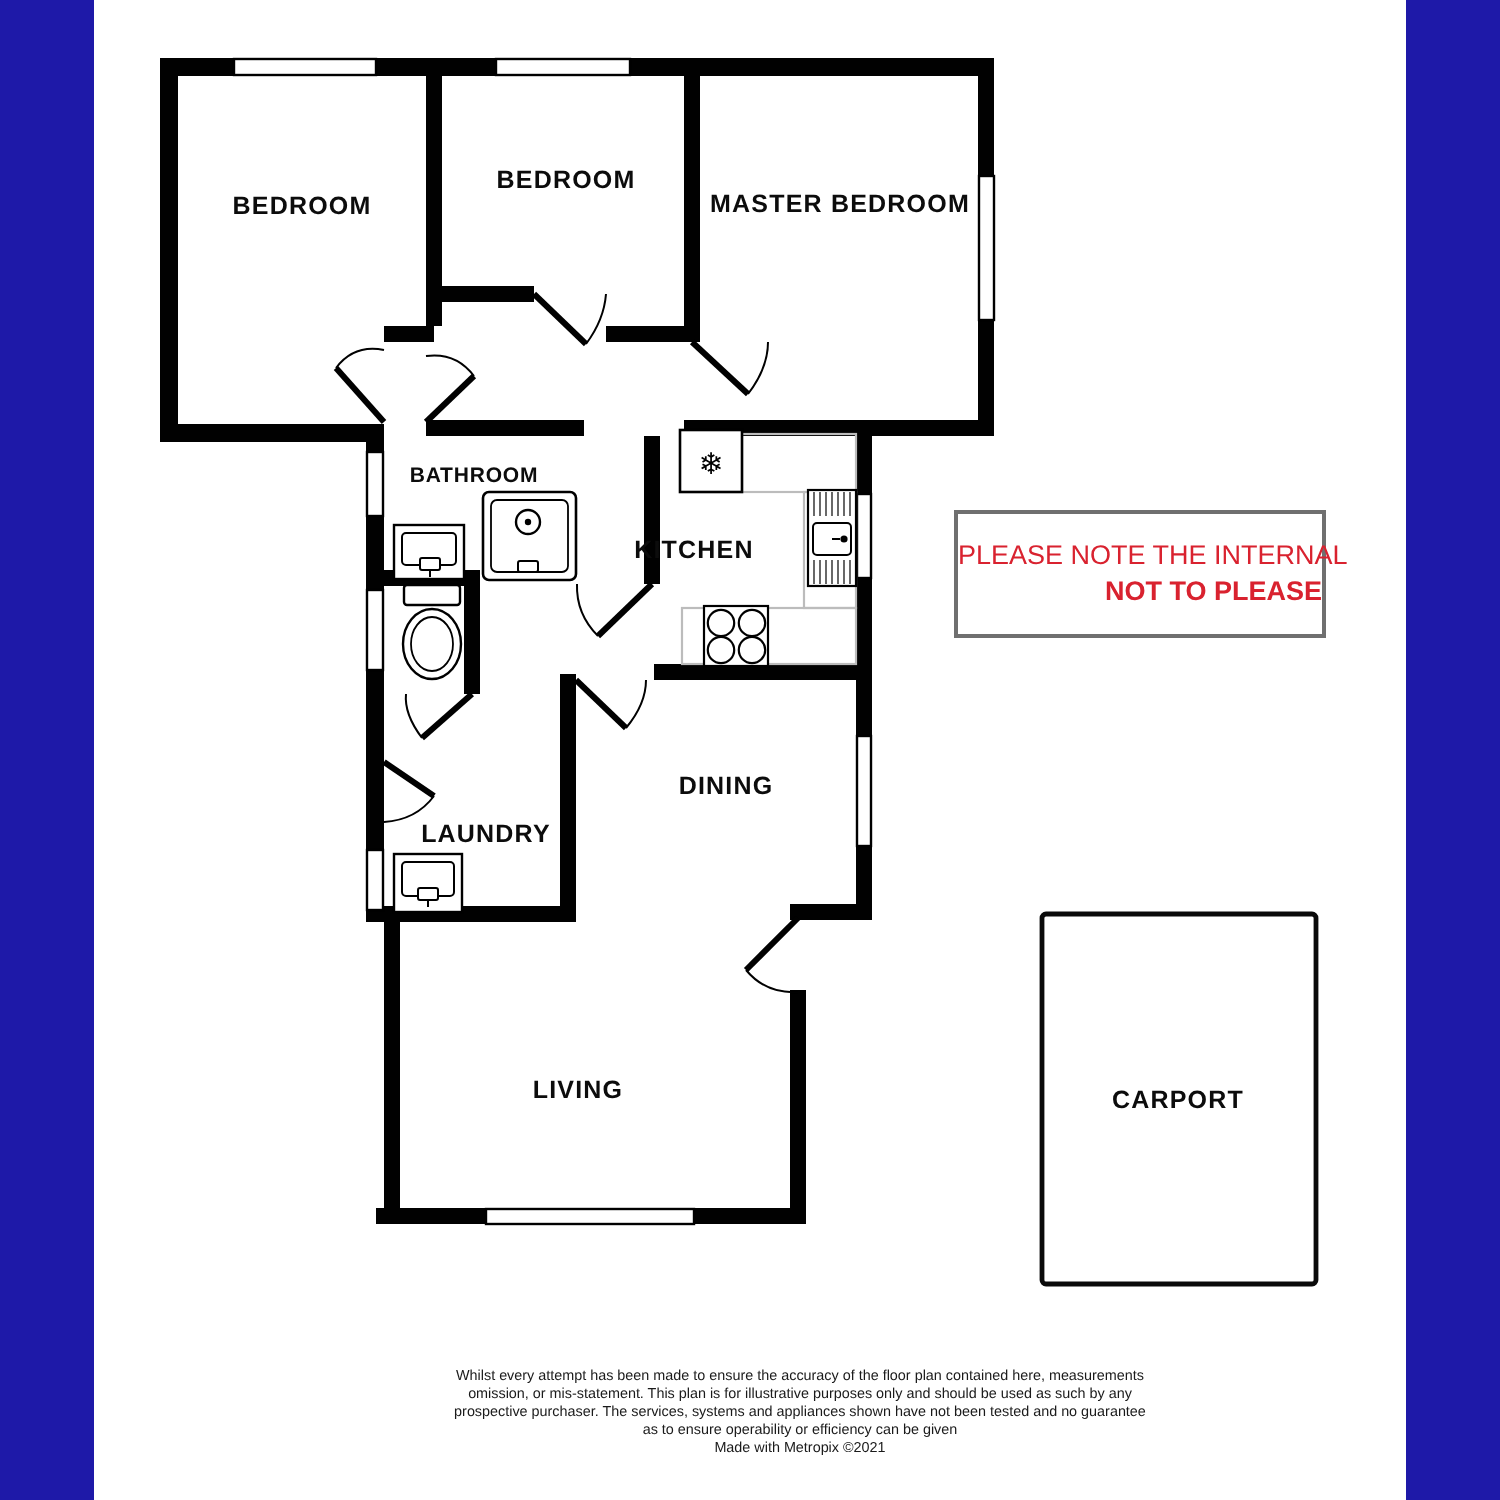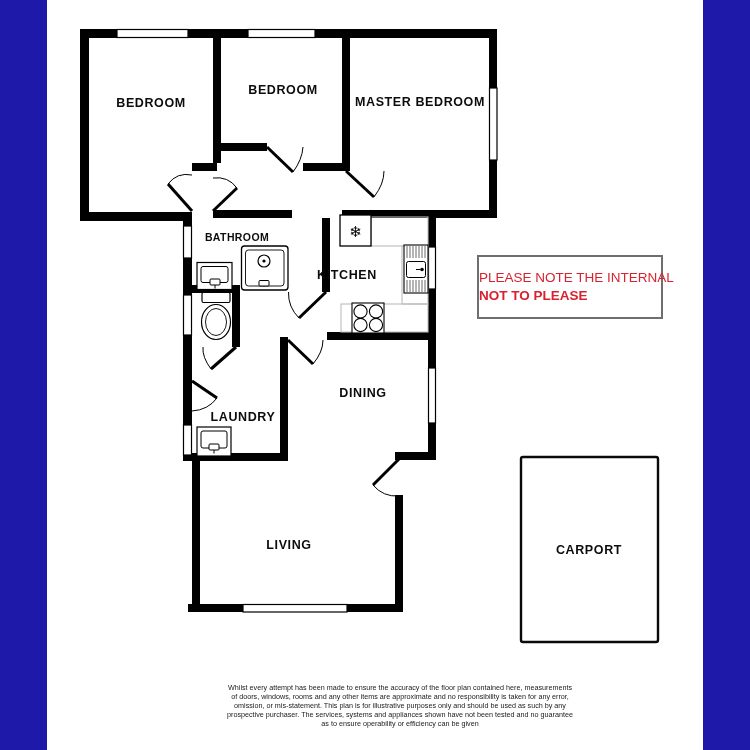--- a/index.html
+++ b/index.html
@@ -7,21 +7,21 @@
        font-family:"Liberation Sans", sans-serif;}
   .bluebar{position:absolute;top:0;width:47px;height:750px;background:#1e19a8;}
   #bar-left{left:0;}
   #bar-right{left:703px;}
   #plan-svg{position:absolute;left:0;top:0;}
   .room-label{font-family:"Liberation Sans",sans-serif;font-weight:700;font-size:12.5px;
               letter-spacing:.6px;fill:#0c0c0c;text-anchor:middle;}
   .room-label.small{font-size:10.5px;letter-spacing:.4px;}
   .note-box{position:absolute;left:477px;top:255px;width:186px;height:64px;
             border:2px solid #6f6f6f;background:#fff;box-sizing:border-box;
-            display:flex;flex-direction:column;justify-content:center;text-align:left;}
+            display:flex;flex-direction:column;justify-content:center;text-align:right;}
   .note-line{color:#d9222f;font-size:13.5px;line-height:18px;font-weight:400;white-space:nowrap;}
   .note-line.bold{font-weight:700;}
   .footer{position:absolute;left:200px;top:684px;width:400px;text-align:center;
           font-size:7.2px;line-height:8.9px;color:#1a1a1a;}
   .footer div{white-space:nowrap;}
 </style>
 </head>
 <body>
 
 <div class="bluebar" id="bar-left"></div>
@@ -159,17 +159,17 @@
   </g>
 </svg>
 
 <div class="note-box">
   <div class="note-line">PLEASE NOTE THE INTERNAL</div>
   <div class="note-line bold">NOT TO PLEASE</div>
 </div>
 
 <div class="footer">
   <div>Whilst every attempt has been made to ensure the accuracy of the floor plan contained here, measurements</div>
-  <div>of doors, windows, rooms and any other items are approximate and no responsibility is taken for any error,</div>
   <div>omission, or mis-statement. This plan is for illustrative purposes only and should be used as such by any</div>
   <div>prospective purchaser. The services, systems and appliances shown have not been tested and no guarantee</div>
   <div>as to ensure operability or efficiency can be given</div>
+  <div>Made with Metropix ©2021</div>
 </div>
 
 </body></html>

